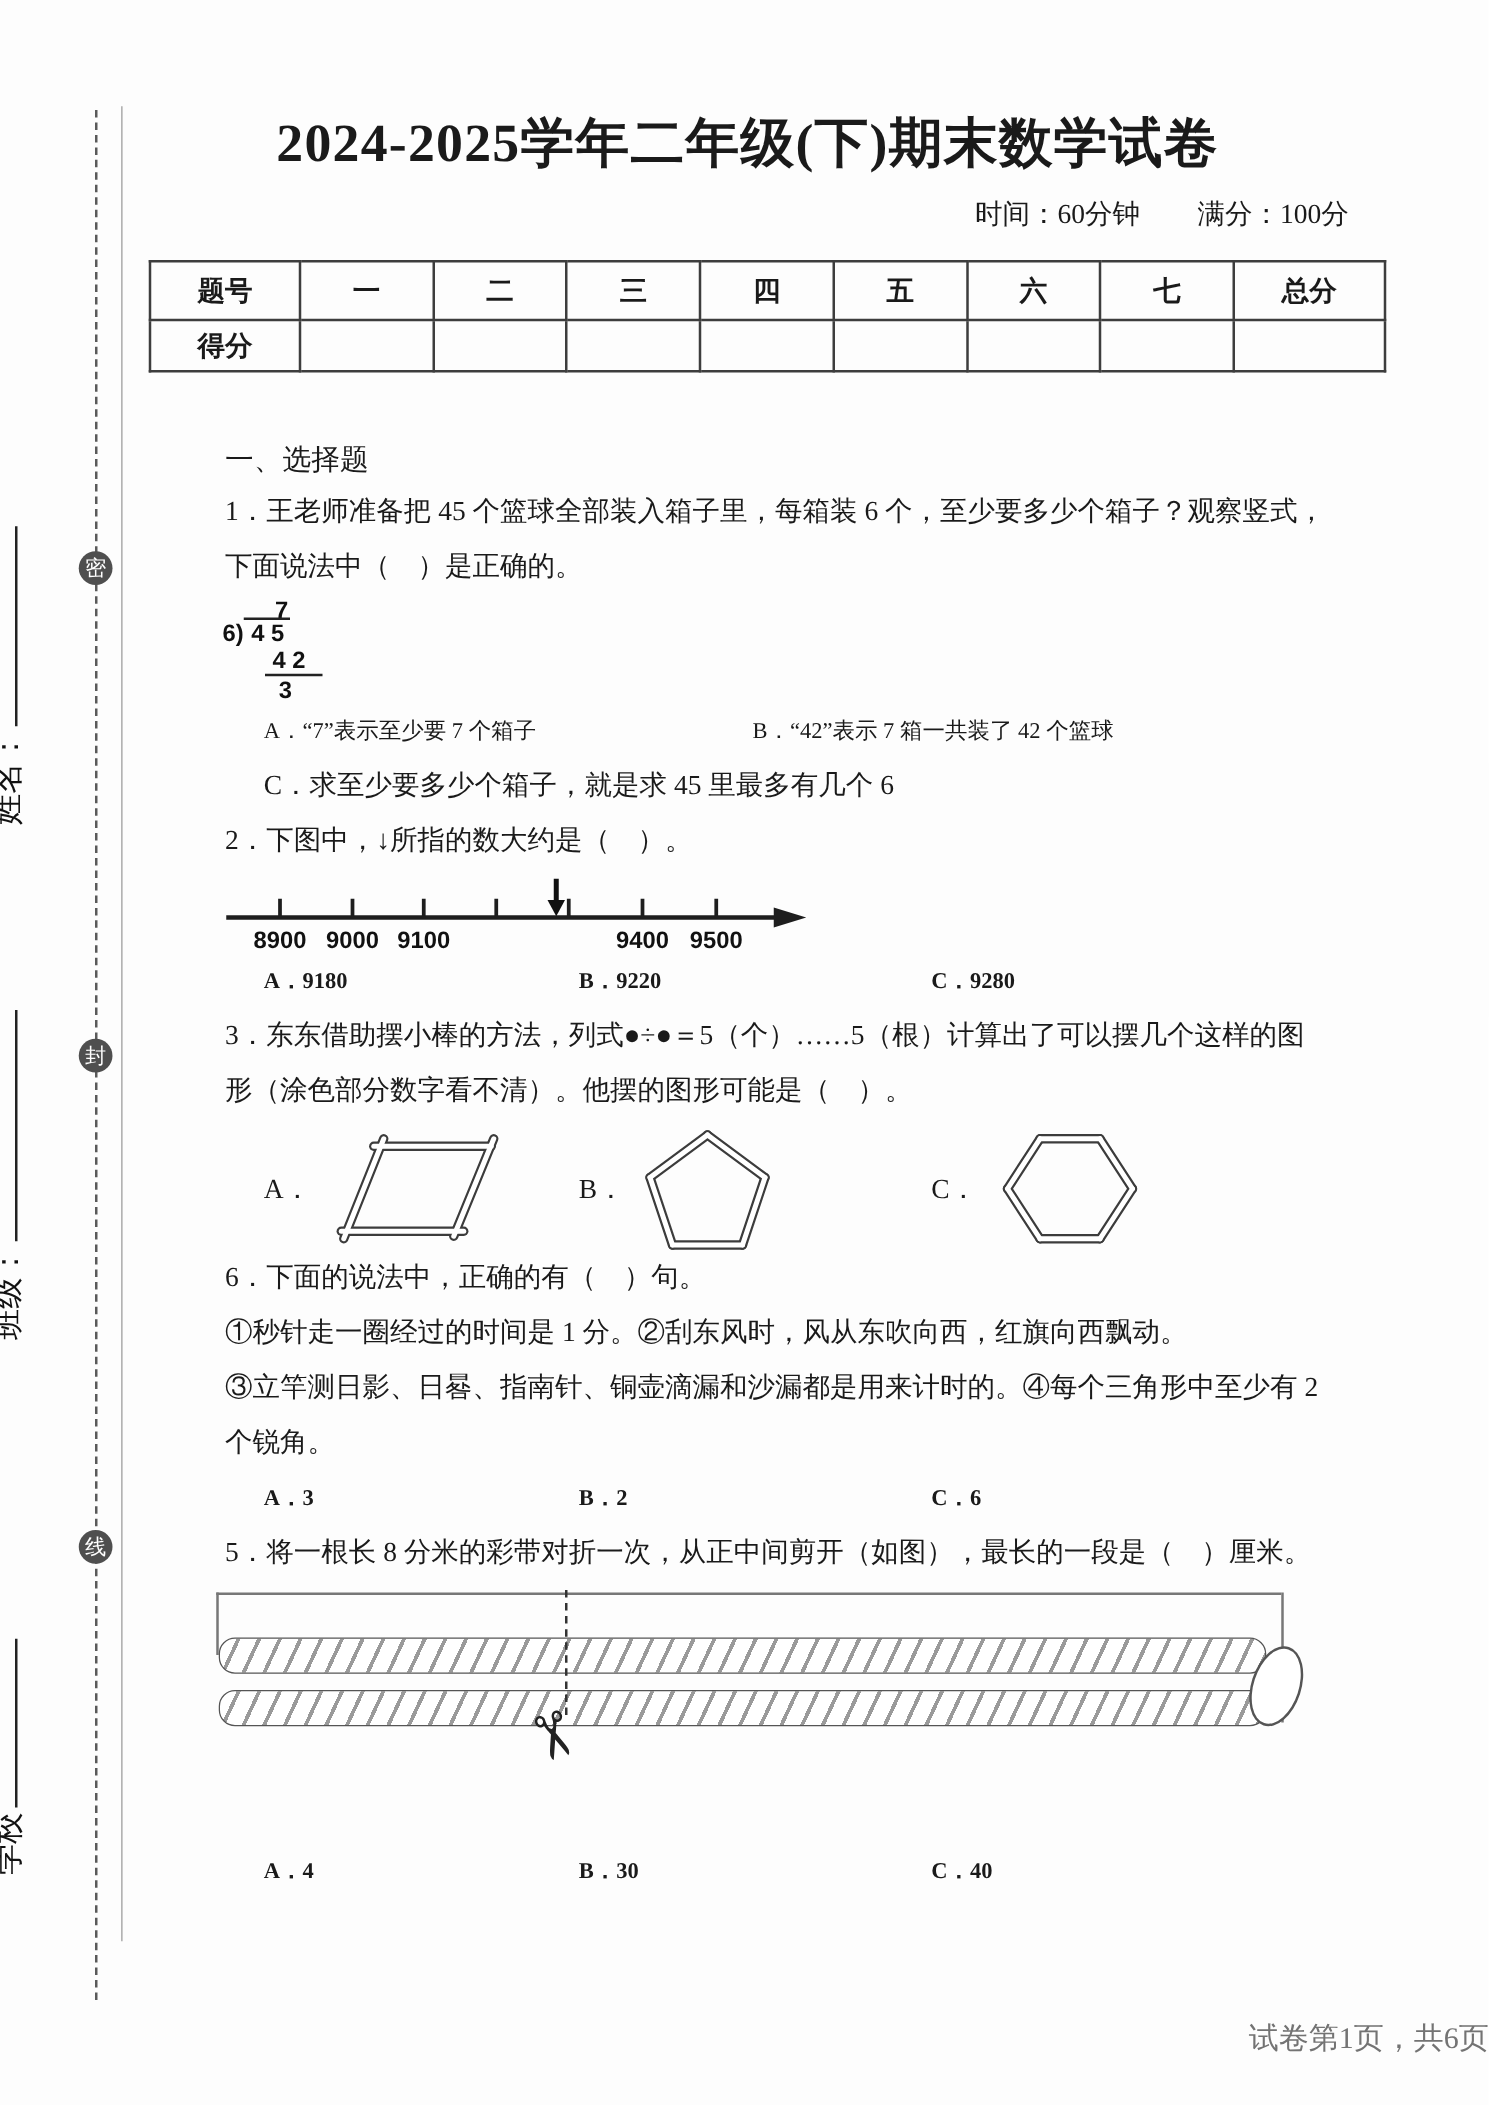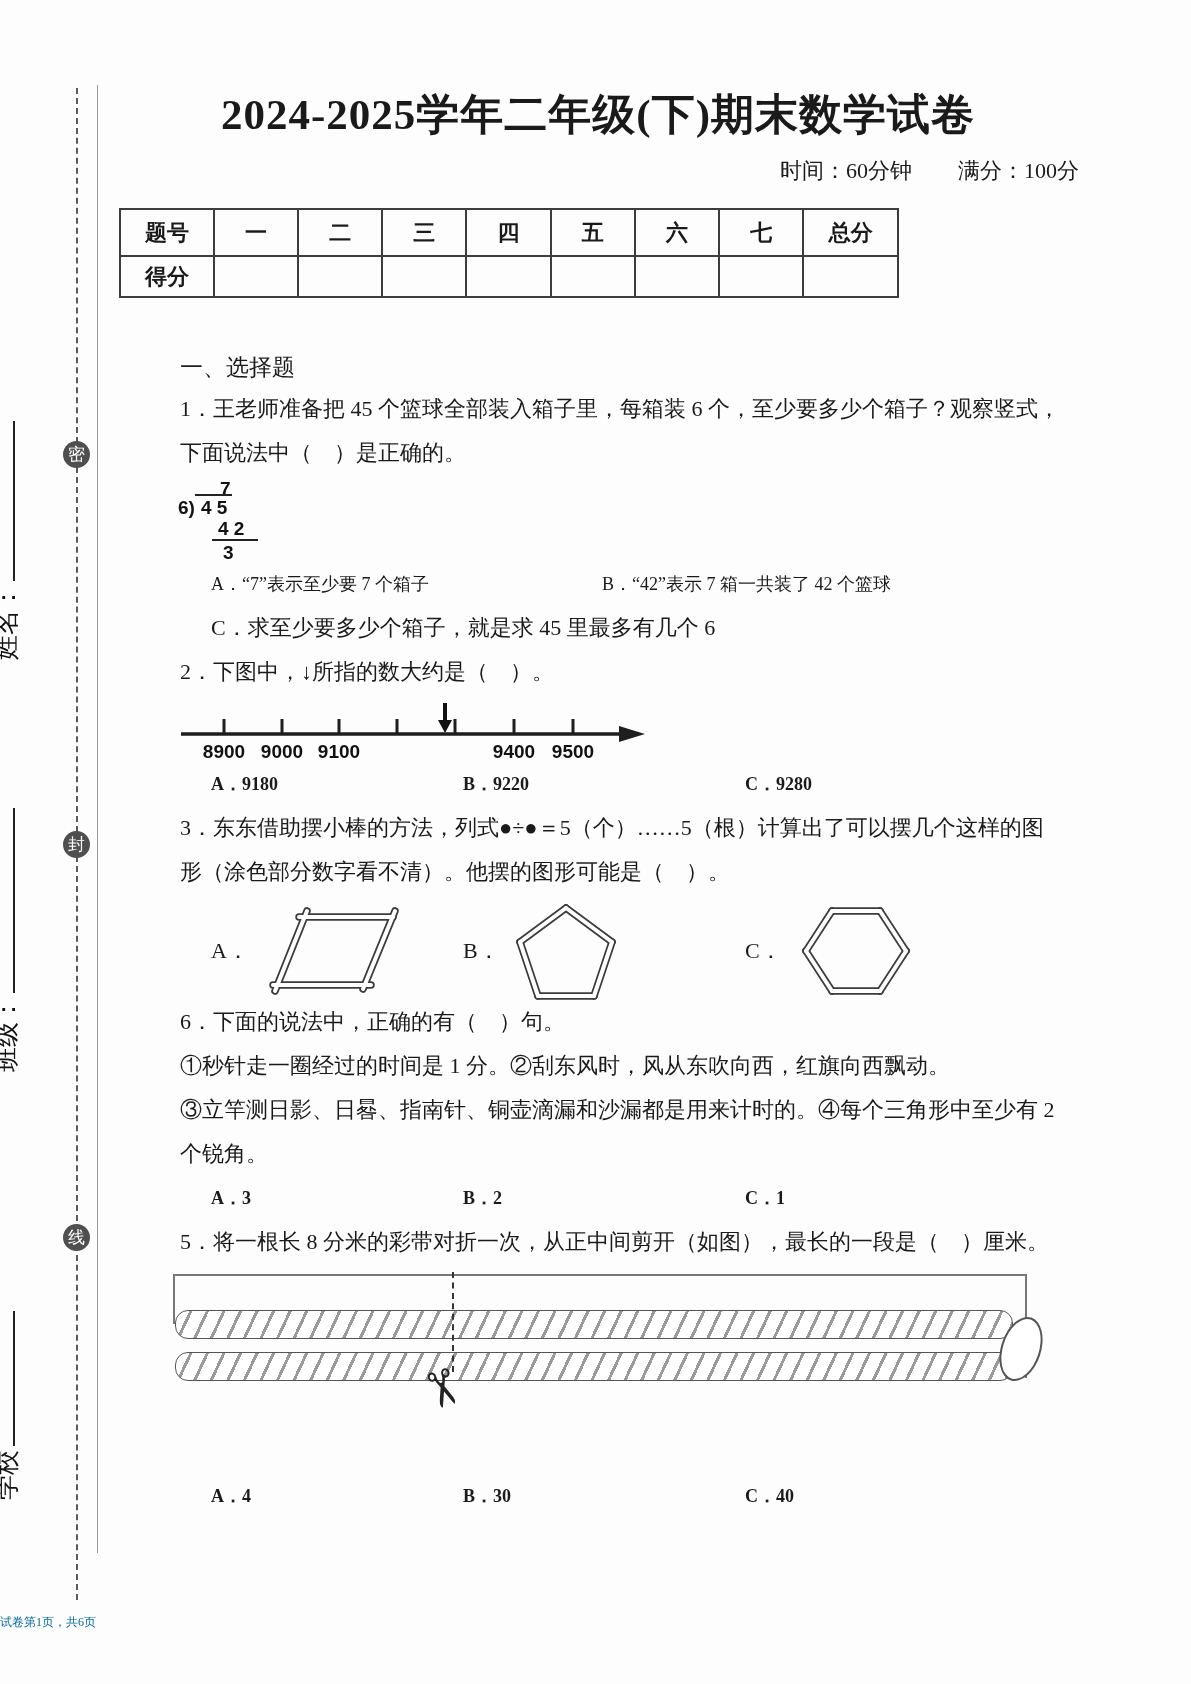--- a/index.html
+++ b/index.html
@@ -24,21 +24,21 @@
   .vl-class { left:24px; top:1038px; }
   .vl-school { left:24px; top:1466px; }
   .vblank { display:inline-block; border-bottom:2.5px solid #222; height:5px; margin-left:4px; }
   .bl-name { width:160px; } .bl-class { width:185px; } .bl-school { width:135px; }
 
   
   .main { position:absolute; left:103px; top:0; width:990px; }
   h1.title { margin:86px 0 0; text-align:center; font-size:43px; font-weight:bold; letter-spacing:1px; }
   .meta { display:flex; justify-content:flex-end; gap:46px; margin:12px 14px 0 0; font-size:22px; }
 
-  table.score-table { border-collapse:collapse; margin:22px 0 0 16px; width:780px;
+  table.score-table { border-collapse:collapse; margin:22px 0 0 16px; width:990px;
     font-family:Liberation Sans, sans-serif; }
   table.score-table td { border:2.5px solid #3d3d3d; text-align:center; font-size:22px; font-weight:700; }
   tr.r-head td { height:43px; }
   tr.r-score td { height:37px; }
 
   .section-title { margin:54px 0 0 77px; font-size:23px; font-weight:normal; }
   p.q { margin:0 0 0 77px; font-size:22px; line-height:44px; }
   p.q.first { margin-top:4px; }
 
   
@@ -76,22 +76,22 @@
   .rope { position:absolute; left:2px; width:836px; height:27px;
     border:1.6px solid #555; border-radius:13px;
     background:repeating-linear-gradient(115deg, #ffffff 0 12px, #9a9a9a 12px 15px); }
   .rope.r1 { top:36px; } .rope.r2 { top:78px; }
   .rb-fold { position:absolute; left:828px; top:42px; width:36px; height:62px;
     border:2px solid #555; border-radius:50%; background:#fff; transform:rotate(18deg); }
   .rb-cut { position:absolute; left:279px; top:-2px; height:100px; border-left:2.5px dashed #333; }
   .rb-scissors { position:absolute; left:248px; top:86px; font-size:50px; color:#222;
     transform:rotate(72deg); font-family:"DejaVu Sans", sans-serif; }
 
-  .footer { position:absolute; left:0; width:100%; top:1614px; text-align:left;
-    font-size:12px; color:#0369a1; }
+  .footer { position:absolute; left:0; width:100%; top:1614px; text-align:right;
+    font-size:24px; color:#737373; }
 </style>
 </head>
 <body>
 
 <div class="page">
 
   <div class="edge-line"></div>
   <div class="seal-dash"></div>
   <div class="seal-badge sb1">密</div>
   <div class="seal-badge sb2">封</div>
@@ -255,21 +255,21 @@
     </div>
 
     <p class="q">6．下面的说法中，正确的有（　）句。</p>
     <p class="q">①秒针走一圈经过的时间是 1 分。②刮东风时，风从东吹向西，红旗向西飘动。</p>
     <p class="q">③立竿测日影、日晷、指南针、铜壶滴漏和沙漏都是用来计时的。④每个三角形中至少有 2</p>
     <p class="q">个锐角。</p>
 
     <div class="opts opts3">
       <span>A．3</span>
       <span>B．2</span>
-      <span>C．1</span>
+      <span>C．6</span>
     </div>
 
     <p class="q">5．将一根长 8 分米的彩带对折一次，从正中间剪开（如图），最长的一段是（　）厘米。</p>
 
     <div class="ribbon">
       <div class="rb-top"></div>
       <div class="rb-left"></div>
       <div class="rb-right"></div>
       <div class="rope r1"></div>
       <div class="rope r2"></div>

